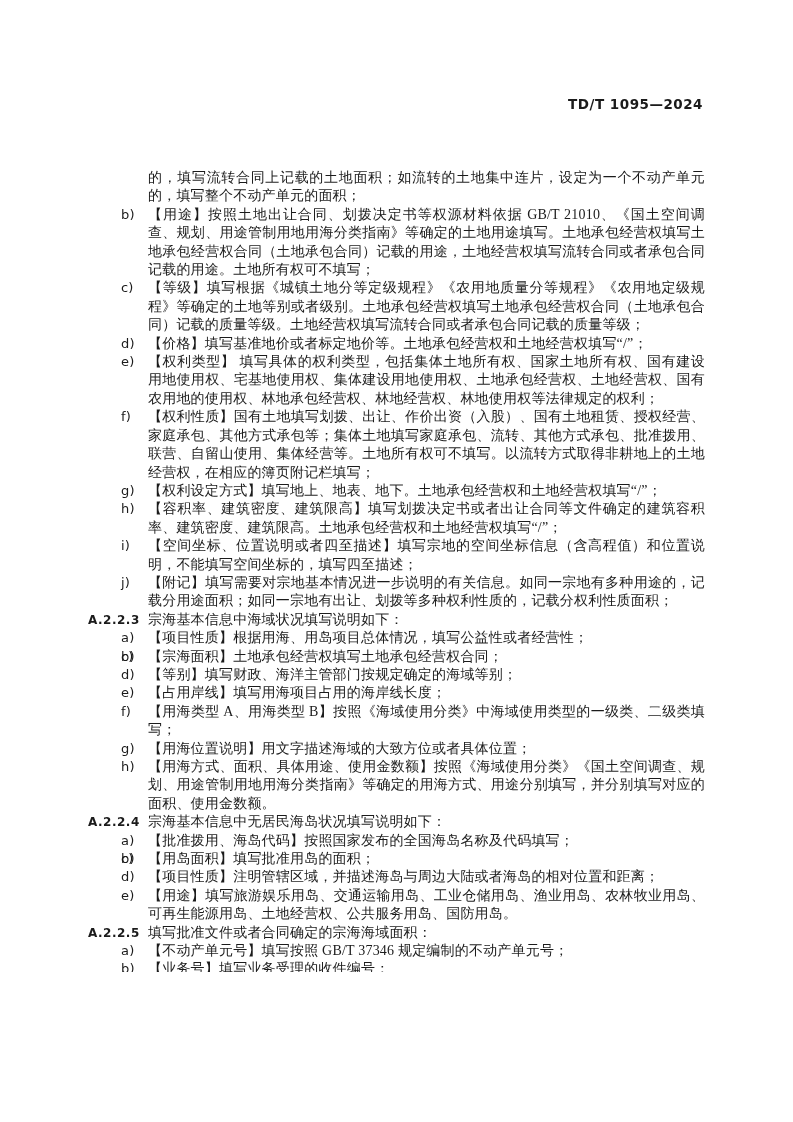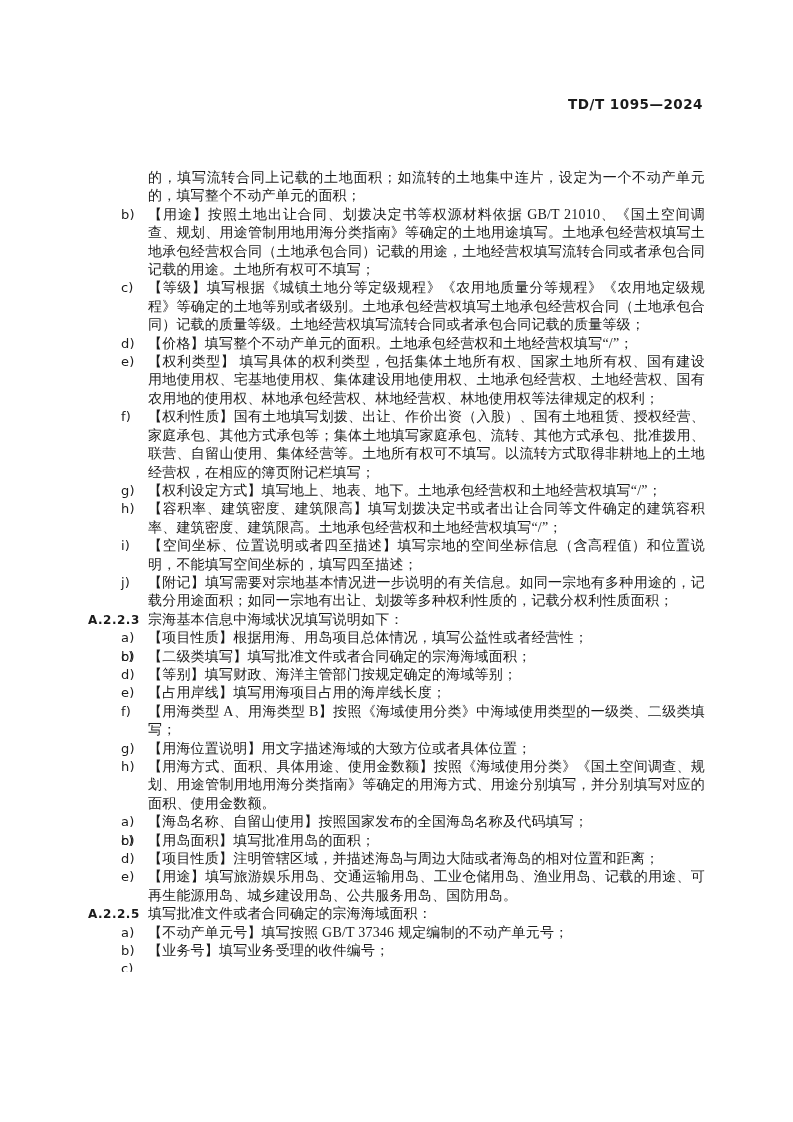--- a/index.html
+++ b/index.html
@@ -64,40 +64,41 @@
 </style>
 </head>
 <body>
 
 <div class="page">
   <div class="doc-header">TD/T 1095—2024</div>
   <div class="doc-body">
       <div class="block continuation"><span class="item-text">的，填写流转合同上记载的土地面积；如流转的土地集中连片，设定为一个不动产单元的，填写整个不动产单元的面积；</span></div>
       <div class="block item"><span class="item-label">b)</span><span class="item-text">【用途】按照土地出让合同、划拨决定书等权源材料依据 GB/T 21010、《国土空间调查、规划、用途管制用地用海分类指南》等确定的土地用途填写。土地承包经营权填写土地承包经营权合同（土地承包合同）记载的用途，土地经营权填写流转合同或者承包合同记载的用途。土地所有权可不填写；</span></div>
       <div class="block item"><span class="item-label">c)</span><span class="item-text">【等级】填写根据《城镇土地分等定级规程》《农用地质量分等规程》《农用地定级规程》等确定的土地等别或者级别。土地承包经营权填写土地承包经营权合同（土地承包合同）记载的质量等级。土地经营权填写流转合同或者承包合同记载的质量等级；</span></div>
-      <div class="block item"><span class="item-label">d)</span><span class="item-text">【价格】填写整个不动产单元的面积。土地承包经营权和土地经营权填写“/”；</span></div>
+      <div class="block item"><span class="item-label">d)</span><span class="item-text">【价格】填写基准地价或者标定地价等。土地承包经营权和土地经营权填写“/”；</span></div>
       <div class="block item"><span class="item-label">e)</span><span class="item-text">【权利类型】 填写具体的权利类型，包括集体土地所有权、国家土地所有权、国有建设用地使用权、宅基地使用权、集体建设用地使用权、土地承包经营权、土地经营权、国有农用地的使用权、林地承包经营权、林地经营权、林地使用权等法律规定的权利；</span></div>
       <div class="block item"><span class="item-label">f)</span><span class="item-text">【权利性质】国有土地填写划拨、出让、作价出资（入股）、国有土地租赁、授权经营、家庭承包、其他方式承包等；集体土地填写家庭承包、流转、其他方式承包、批准拨用、联营、自留山使用、集体经营等。土地所有权可不填写。以流转方式取得非耕地上的土地经营权，在相应的簿页附记栏填写；</span></div>
       <div class="block item"><span class="item-label">g)</span><span class="item-text">【权利设定方式】填写地上、地表、地下。土地承包经营权和土地经营权填写“/”；</span></div>
       <div class="block item"><span class="item-label">h)</span><span class="item-text">【容积率、建筑密度、建筑限高】填写划拨决定书或者出让合同等文件确定的建筑容积率、建筑密度、建筑限高。土地承包经营权和土地经营权填写“/”；</span></div>
       <div class="block item"><span class="item-label">i)</span><span class="item-text">【空间坐标、位置说明或者四至描述】填写宗地的空间坐标信息（含高程值）和位置说明，不能填写空间坐标的，填写四至描述；</span></div>
       <div class="block item"><span class="item-label">j)</span><span class="item-text">【附记】填写需要对宗地基本情况进一步说明的有关信息。如同一宗地有多种用途的，记载分用途面积；如同一宗地有出让、划拨等多种权利性质的，记载分权利性质面积；</span></div>
       <div class="block heading"><span class="sec-num">A.2.2.3</span><span class="sec-text">宗海基本信息中海域状况填写说明如下：</span></div>
       <div class="block item"><span class="item-label">a)</span><span class="item-text">【项目性质】根据用海、用岛项目总体情况，填写公益性或者经营性；</span></div>
       <div class="block item"><span class="item-label">b)</span></div>
-      <div class="block item"><span class="item-label">c)</span><span class="item-text">【二级类填写】填写批准文件或者合同确定的宗海海域面积；</span></div>
+      <div class="block item"><span class="item-label">c)</span><span class="item-text">【宗海面积】土地承包经营权填写土地承包经营权合同；</span></div>
       <div class="block item"><span class="item-label">d)</span><span class="item-text">【等别】填写财政、海洋主管部门按规定确定的海域等别；</span></div>
       <div class="block item"><span class="item-label">e)</span><span class="item-text">【占用岸线】填写用海项目占用的海岸线长度；</span></div>
       <div class="block item"><span class="item-label">f)</span><span class="item-text">【用海类型 A、用海类型 B】按照《海域使用分类》中海域使用类型的一级类、二级类填写；</span></div>
       <div class="block item"><span class="item-label">g)</span><span class="item-text">【用海位置说明】用文字描述海域的大致方位或者具体位置；</span></div>
       <div class="block item"><span class="item-label">h)</span><span class="item-text">【用海方式、面积、具体用途、使用金数额】按照《海域使用分类》《国土空间调查、规划、用途管制用地用海分类指南》等确定的用海方式、用途分别填写，并分别填写对应的面积、使用金数额。</span></div>
-      <div class="block item"><span class="item-label">a)</span><span class="item-text">【海岛名称、自留山使用】按照国家发布的全国海岛名称及代码填写；</span></div>
+      <div class="block heading"><span class="sec-num">A.2.2.4</span><span class="sec-text">宗海基本信息中无居民海岛状况填写说明如下：</span></div>
+      <div class="block item"><span class="item-label">a)</span><span class="item-text">【批准拨用、海岛代码】按照国家发布的全国海岛名称及代码填写；</span></div>
       <div class="block item"><span class="item-label">b)</span></div>
       <div class="block item"><span class="item-label">c)</span><span class="item-text">【用岛面积】填写批准用岛的面积；</span></div>
       <div class="block item"><span class="item-label">d)</span><span class="item-text">【项目性质】注明管辖区域，并描述海岛与周边大陆或者海岛的相对位置和距离；</span></div>
-      <div class="block item"><span class="item-label">e)</span><span class="item-text">【用途】填写旅游娱乐用岛、交通运输用岛、工业仓储用岛、渔业用岛、记载的用途、可再生能源用岛、城乡建设用岛、公共服务用岛、国防用岛。</span></div>
+      <div class="block item"><span class="item-label">e)</span><span class="item-text">【用途】填写旅游娱乐用岛、交通运输用岛、工业仓储用岛、渔业用岛、农林牧业用岛、可再生能源用岛、土地经营权、公共服务用岛、国防用岛。</span></div>
       <div class="block heading"><span class="sec-num">A.2.2.5</span><span class="sec-text">填写批准文件或者合同确定的宗海海域面积：</span></div>
       <div class="block item"><span class="item-label">a)</span><span class="item-text">【不动产单元号】填写按照 GB/T 37346 规定编制的不动产单元号；</span></div>
       <div class="block item"><span class="item-label">b)</span><span class="item-text">【业务号】填写业务受理的收件编号；</span></div>
       <div class="block item"><span class="item-label">c)</span></div>
     </div>
   <div class="page-number">111</div>
 </div>
 
 </body></html>

